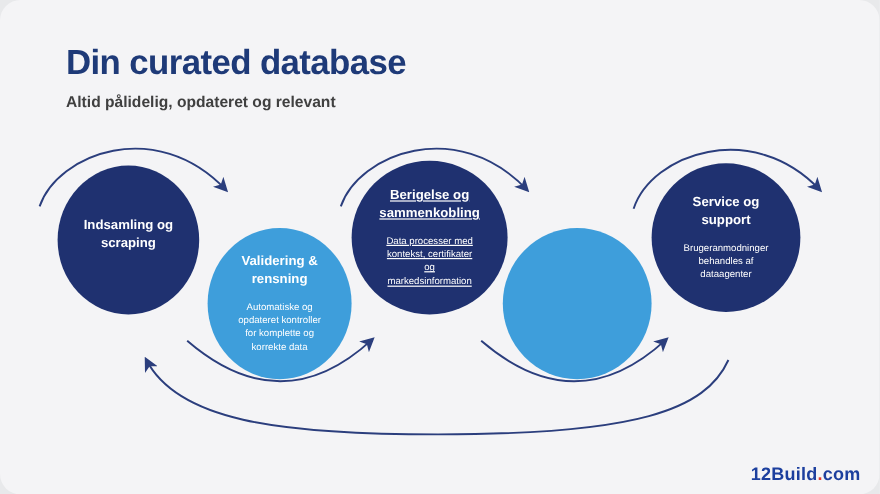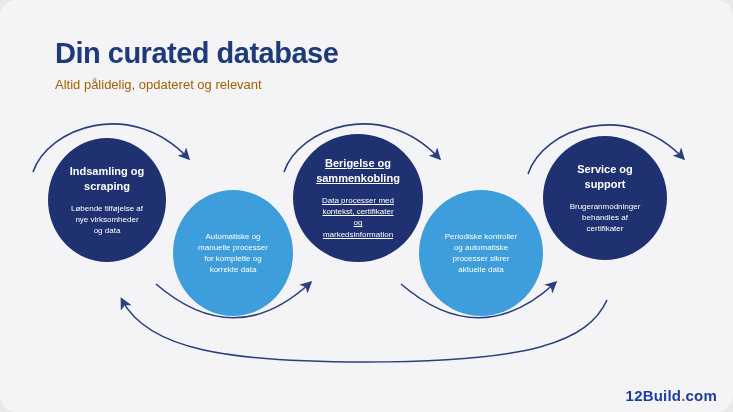--- a/index.html
+++ b/index.html
@@ -24,22 +24,22 @@
   .page-title {
     font-size: 29px;
     font-weight: bold;
     letter-spacing: -0.5px;
     color: #1e3a78;
     line-height: 1.05;
   }
   .page-subtitle {
     margin-top: 9px;
     font-size: 13px;
-    font-weight: normal;
-    color: #a16207;
+    font-weight: bold;
+    color: #404040;
   }
   .arrows-layer {
     position: absolute;
     left: 0;
     top: 0;
     width: 733px;
     height: 412px;
     pointer-events: none;
   }
   .circle {
@@ -106,51 +106,46 @@
       <path d="M 528 174 C 543 128, 627 99, 683 158" marker-end="url(#ah)"></path>
       <path d="M 156 284 Q 235 352 310 283" marker-end="url(#ah)"></path>
       <path d="M 401 284 Q 480 352 555 283" marker-end="url(#ah)"></path>
       <path d="M 607 300 C 588 342, 530 362, 365 362 C 230 362, 148 350, 122 300" marker-end="url(#ah)"></path>
     </g>
   </svg>
 
   <div class="circle dark step-0">
     <div class="circle-title">Indsamling og
 scraping</div>
-    <div class="circle-body">Løbende tilføjelse af
-nye virksomheder
-og data</div>
   </div>
 
   <div class="circle light step-1">
+    <div class="circle-title">Validering &amp;
+rensning</div>
     <div class="circle-body">Automatiske og
-manuelle processer
+opdateret kontroller
 for komplette og
 korrekte data</div>
   </div>
 
   <div class="circle dark step-2">
     <div class="circle-title">Berigelse og
 sammenkobling</div>
     <div class="circle-body">Data processer med
 kontekst, certifikater
 og
 markedsinformation</div>
   </div>
 
   <div class="circle light step-3">
-    <div class="circle-body">Periodiske kontroller
-og automatiske
-processer sikrer
-aktuelle data</div>
   </div>
 
   <div class="circle dark step-4">
     <div class="circle-title">Service og
 support</div>
     <div class="circle-body">Brugeranmodninger
 behandles af
-certifikater</div>
+dataagenter</div>
   </div>
 
   <div class="footer-logo"><span>12Build</span><span class="dot">.</span><span>com</span></div>
 
 </div>
 
 </body></html>

